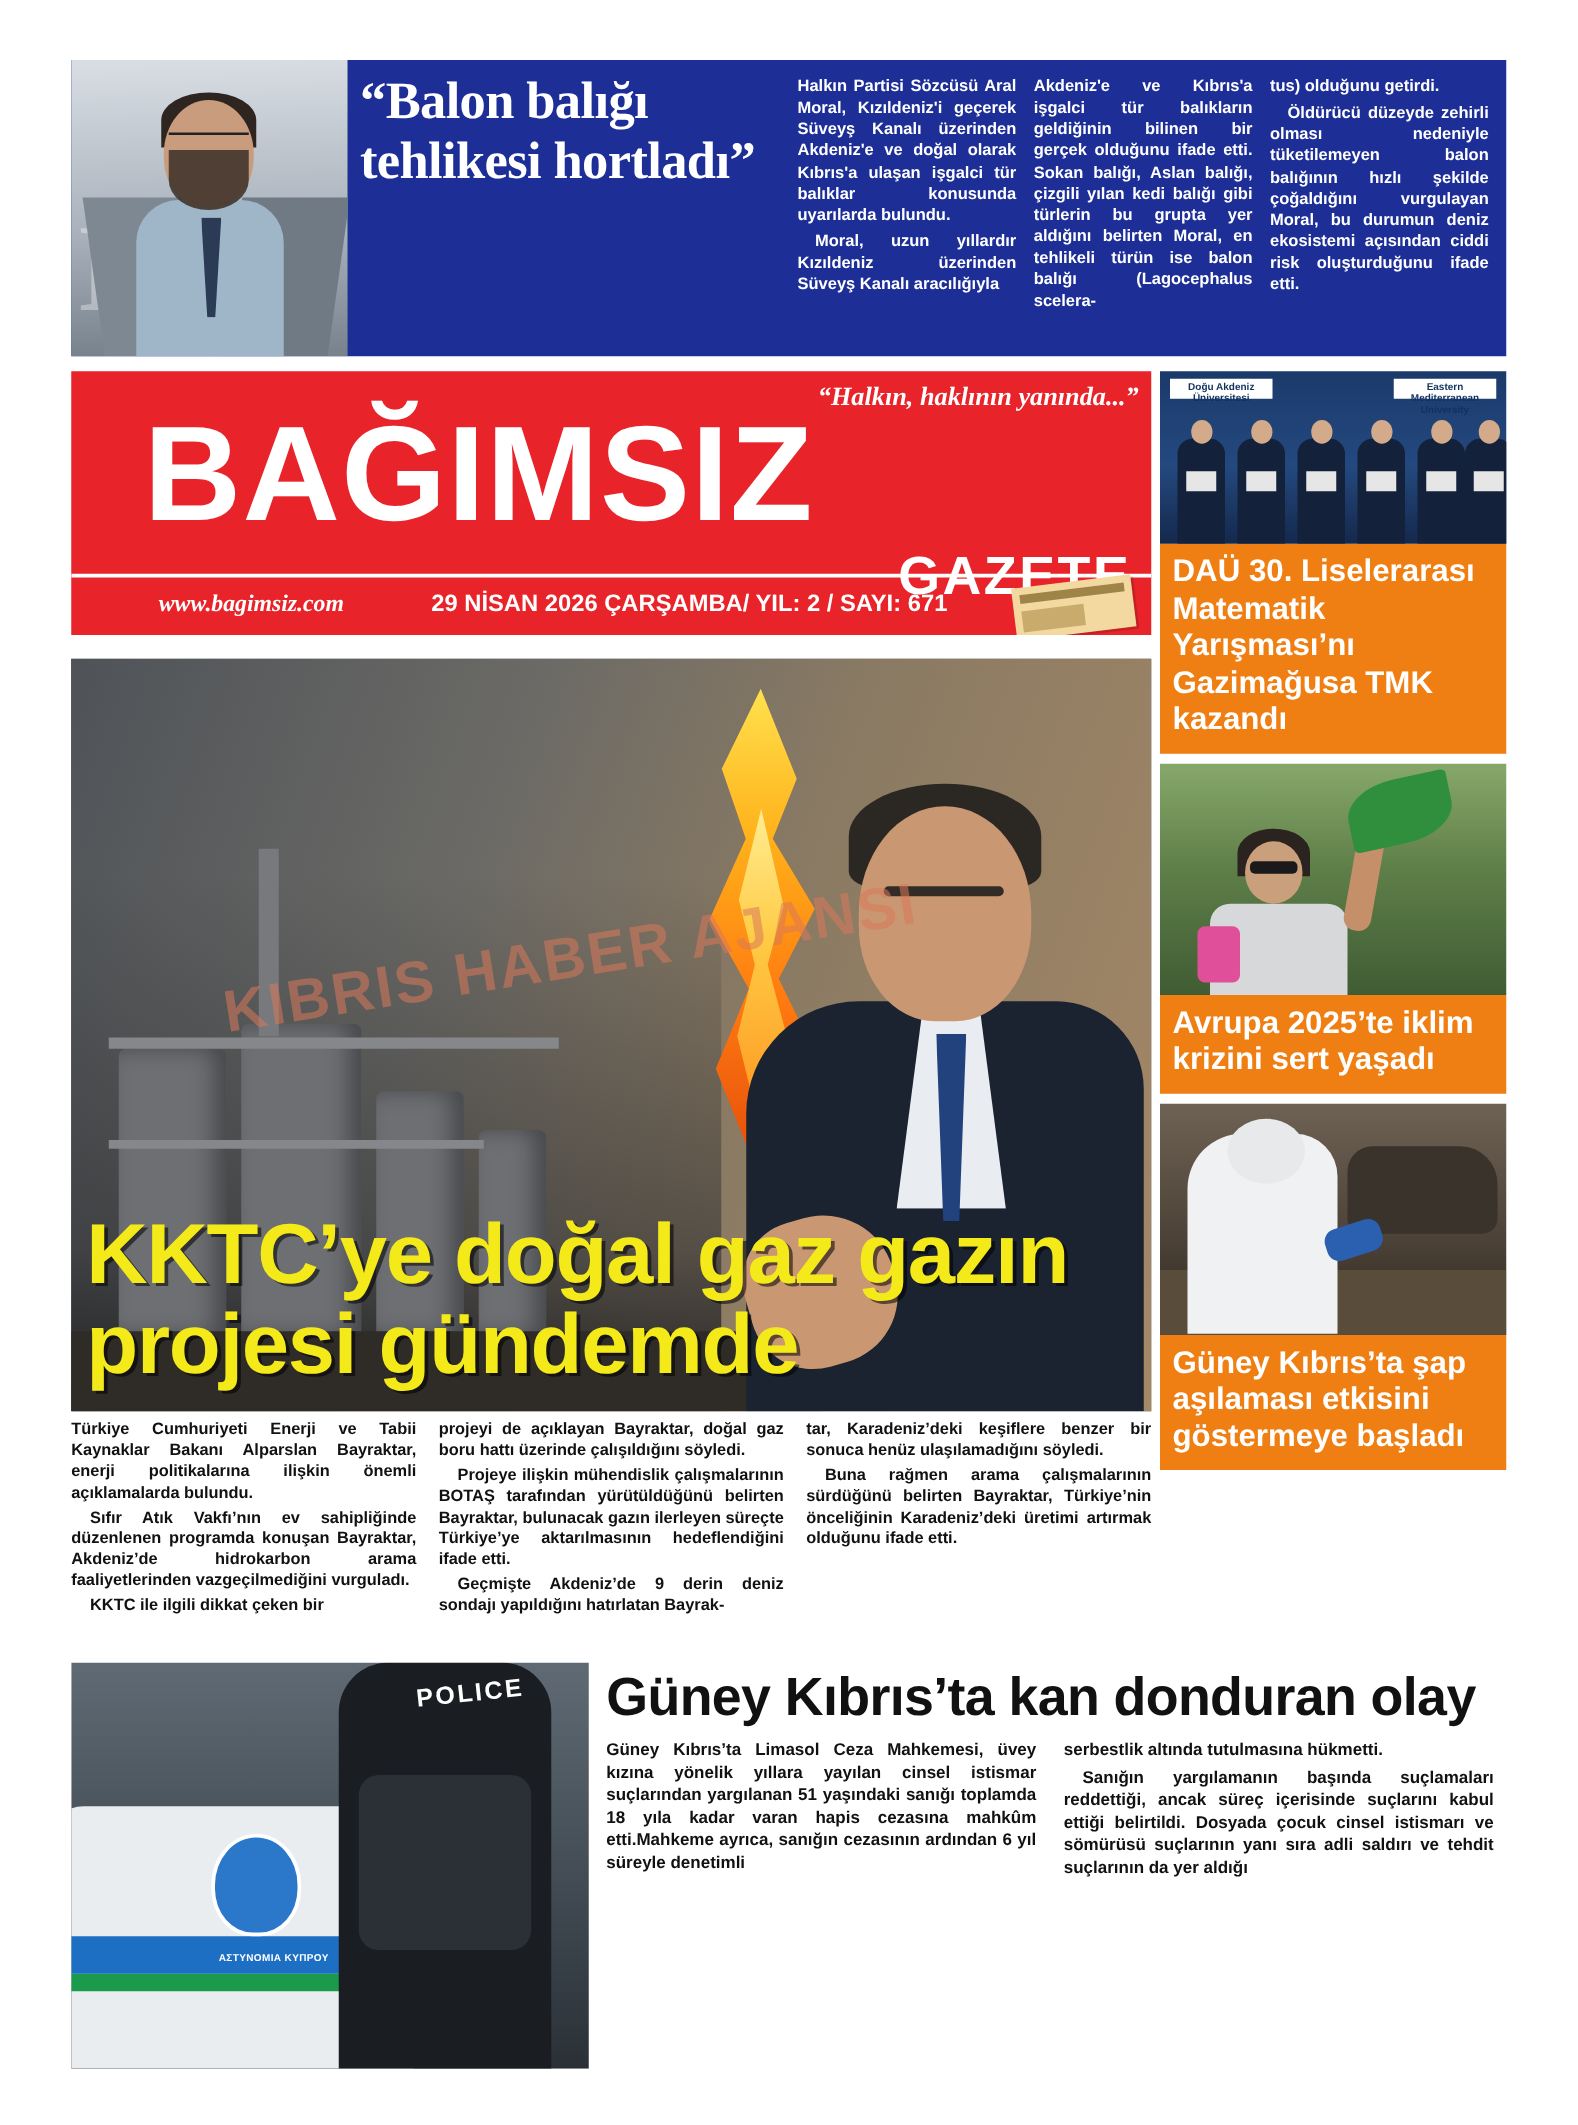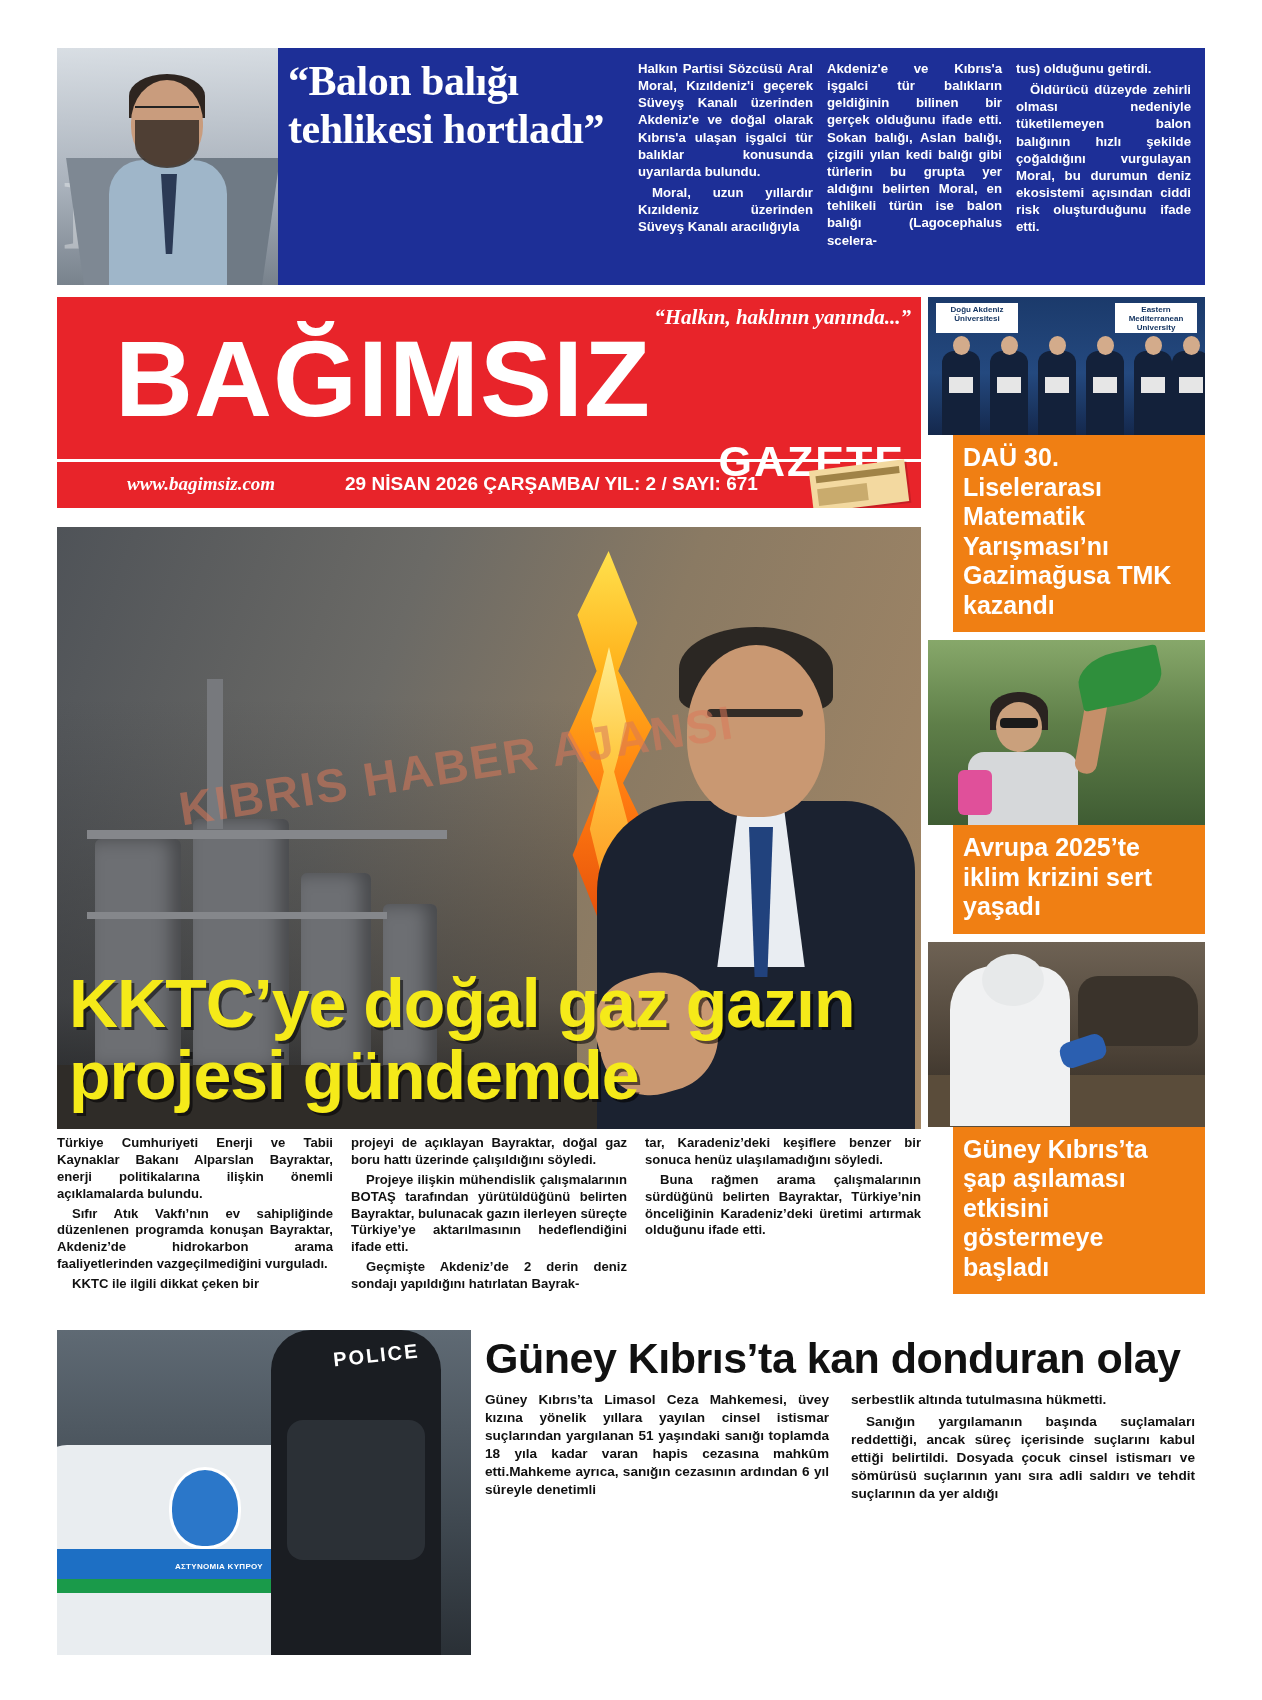--- a/index.html
+++ b/index.html
@@ -227,21 +227,21 @@
   .rc-card { width: 277px; margin-bottom: 8px; }
   .rc-photo { width: 277px; position: relative; overflow: hidden; }
 
   
   .photo-ceremony {
     height: 138px;
     background: linear-gradient(180deg,#1b3a6b 0%,#24497f 55%,#14284c 100%);
   }
   .photo-ceremony .banner-l, .photo-ceremony .banner-r {
     position: absolute; top: 6px;
-    width: 82px; height: 30px;
+    width: 82px; height: 16px;
     background: #ffffff;
     color: #11325f;
     font-size: 8px; font-weight: bold;
     text-align: center;
     line-height: 1.15;
     padding-top: 2px;
     box-sizing: border-box;
   }
   .photo-ceremony .banner-l { left: 8px; }
   .photo-ceremony .banner-r { right: 8px; }
@@ -272,21 +272,20 @@
 
   .rc-orange {
     background: #f07f13;
     color: #ffffff;
     font-family: "Liberation Sans", sans-serif;
     font-weight: bold;
     font-size: 25px;
     line-height: 1.18;
     padding: 8px 10px 12px 10px;
     box-sizing: border-box;
-    margin-left: 25px;
   }
 
   
   .photo-climate {
     height: 185px;
     background: linear-gradient(180deg,#87a86a 0%,#5f7f49 45%,#3f5c33 100%);
   }
   .photo-climate .leaf {
     position: absolute; left: 150px; top: 12px;
     width: 84px; height: 52px;
@@ -717,21 +716,21 @@
 
   <div class="lead-body">
     <div class="col">
       <p>Türkiye Cumhuriyeti Enerji ve Tabii Kaynaklar Bakanı Alparslan Bayraktar, enerji politikalarına ilişkin önemli açıklamalarda bulundu.</p>
       <p class="indent">Sıfır Atık Vakfı’nın ev sahipliğinde düzenlenen programda konuşan Bayraktar, Akdeniz’de hidrokarbon arama faaliyetlerinden vazgeçilmediğini vurguladı.</p>
       <p class="indent">KKTC ile ilgili dikkat çeken bir</p>
     </div>
     <div class="col">
       <p>projeyi de açıklayan Bayraktar, doğal gaz boru hattı üzerinde çalışıldığını söyledi.</p>
       <p class="indent">Projeye ilişkin mühendislik çalışmalarının BOTAŞ tarafından yürütüldüğünü belirten Bayraktar, bulunacak gazın ilerleyen süreçte Türkiye’ye aktarılmasının hedeflendiğini ifade etti.</p>
-      <p class="indent">Geçmişte Akdeniz’de 2 derin deniz sondajı yapıldığını hatırlatan Bayrak-</p>
+      <p class="indent">Geçmişte Akdeniz’de 9 derin deniz sondajı yapıldığını hatırlatan Bayrak-</p>
     </div>
     <div class="col">
       <p>tar, Karadeniz’deki keşiflere benzer bir sonuca henüz ulaşılamadığını söyledi.</p>
       <p class="indent">Buna rağmen arama çalışmalarının sürdüğünü belirten Bayraktar, Türkiye’nin önceliğinin Karadeniz’deki üretimi artırmak olduğunu ifade etti.</p>
     </div>
   </div>
 
   <div class="bottom">
     <div class="bottom-photo">
       <div class="car"></div>

